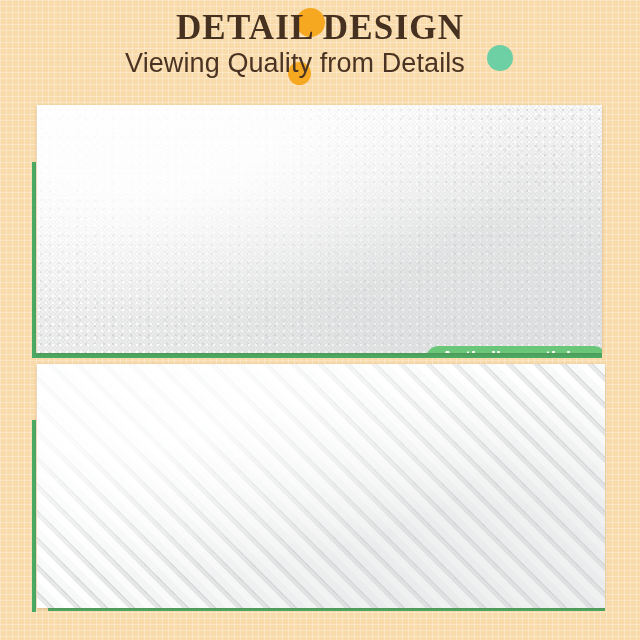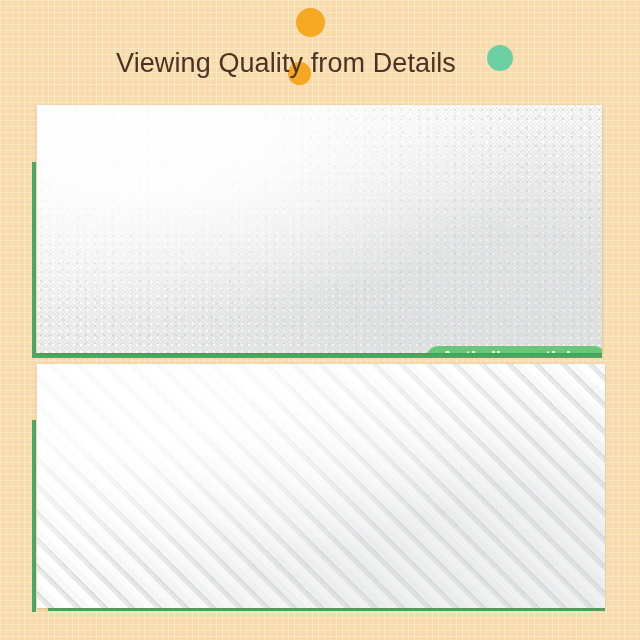--- a/index.html
+++ b/index.html
@@ -71,21 +71,21 @@
     font-family: "Liberation Serif", serif;
     font-weight: bold;
     font-size: 35px;
     letter-spacing: 1.2px;
     color: #46301f;
     line-height: 38px;
     white-space: nowrap;
   }
   #subtitle {
     position: absolute;
-    left: 0;
+    left: 9px;
     top: 47px;
     width: 572px;
     text-align: center;
     font-family: "Liberation Sans", sans-serif;
     font-weight: normal;
     font-size: 27px;
     letter-spacing: 0.1px;
     color: #4a3322;
     line-height: 32px;
     white-space: nowrap;
@@ -225,20 +225,21 @@
   }
 </style>
 </head>
 <body>
 
 <div id="page" style="background-color: rgb(249, 219, 171);">
 
   <div id="header">
     <span class="deco-dot" id="dot-title-orange" style="background: rgb(246, 168, 32);"></span>
     <span class="deco-dot" id="dot-sub-green" style="background: rgb(109, 207, 164);"></span>
+    <div id="title" style="color: rgb(70, 48, 31);">DETAIL DESIGN</div>
     <span class="deco-dot" id="dot-sub-orange" style="background: rgb(246, 168, 32);"></span>
     <div id="subtitle">Viewing Quality from Details</div>
   </div>
 
   <div class="panel-accent-left" id="panel-one-accent-left" style="background: rgb(74, 169, 99);"></div>
   <div class="panel-accent-bottom" id="panel-one-accent-bottom" style="background: rgb(74, 169, 99);"></div>
   <div class="panel" id="panel-one">
     <div class="tex-dots"></div>
     <div class="callout" id="callout-one">
       <span class="pill" style="background: rgb(106, 199, 122);">Anti slip particles</span>

